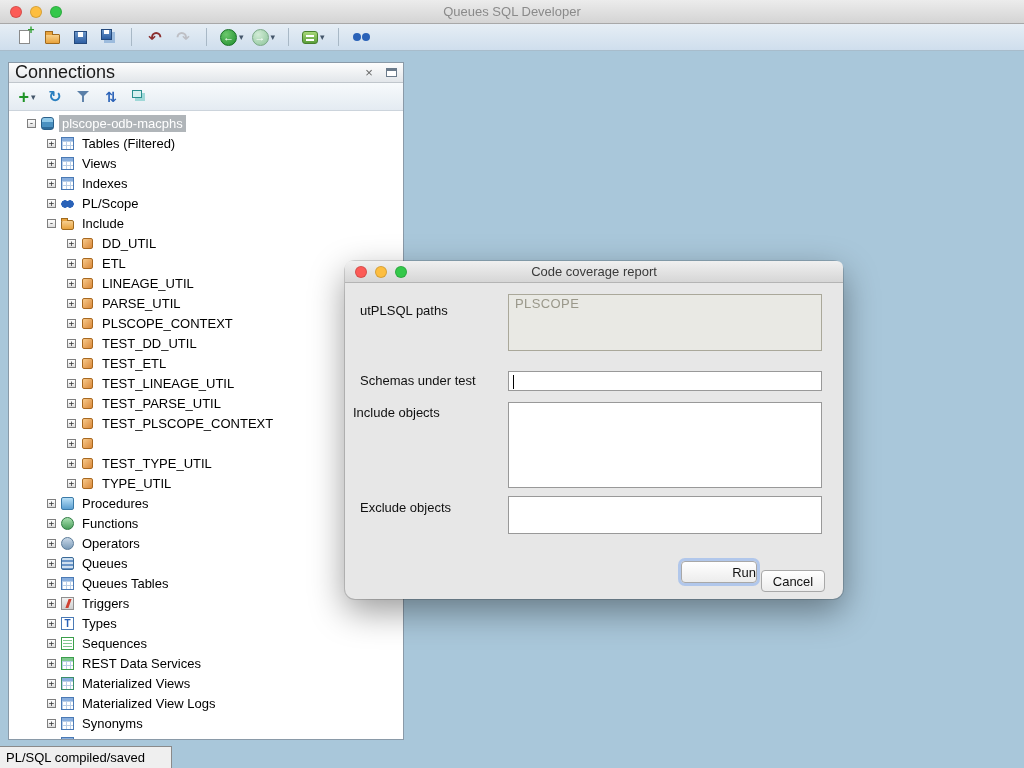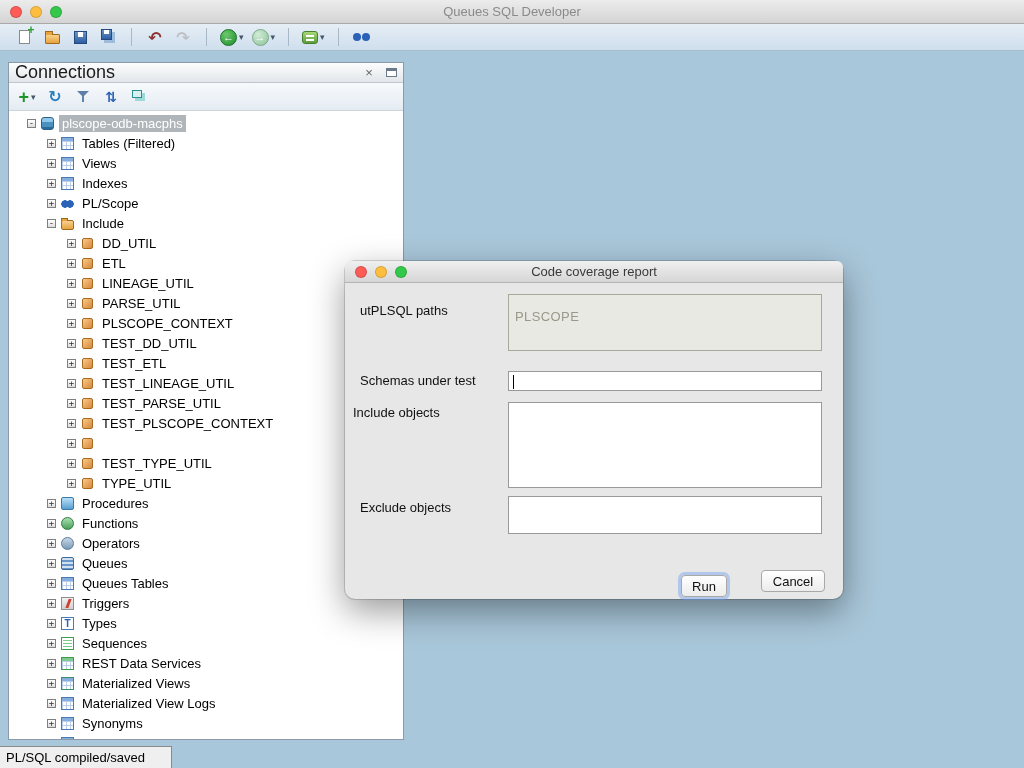--- a/index.html
+++ b/index.html
@@ -118,21 +118,21 @@
 
   
   .dialog { position:absolute; left:345px; top:261px; width:498px; height:338px; background:#e7e7e7;
     border-radius:10px; box-shadow:0 12px 35px rgba(0,0,0,.4), 0 0 0 1px rgba(0,0,0,.15); }
   .dialog-titlebar { height:22px; border-radius:6px 6px 0 0; background:linear-gradient(#f0f0f0,#d6d6d6);
     border-bottom:1px solid #b4b4b4; display:flex; align-items:center; justify-content:center; position:relative; }
   .dialog-titlebar .lights { top:5px; }
   .dialog-title { font-size:13px; color:#3a3a3a; }
   .dlg-label { position:absolute; font-size:13px; color:#111; }
   .field { position:absolute; background:#fff; border:1px solid #999; font-size:13px; }
-  .field.dim { background:#e9e9e4; border-color:#aaa89a; color:#9a988a; padding:14px 6px; letter-spacing:.4px; }
+  .field.dim { background:#e9e9e4; border-color:#aaa89a; color:#9a988a; padding:1px 6px; letter-spacing:.4px; }
   .caret { position:absolute; left:4px; top:3px; width:1px; height:14px; background:#000; }
   .dlg-btn { position:absolute; height:22px; border-radius:4px; border:1px solid #a8a8a8;
     background:linear-gradient(#ffffff,#ececec); font-size:13px; color:#111;
     font-family:"Liberation Sans","DejaVu Sans",sans-serif; }
   .dlg-btn.default { box-shadow:0 0 0 3px rgba(110,160,240,.45); }
 
   
   .status-box { position:absolute; left:0; bottom:0; width:172px; height:22px; background:#efefef;
     border-top:1px solid #8a8a8a; border-right:1px solid #8a8a8a;
     display:flex; align-items:center; padding-left:6px; font-size:13px; color:#000; }
@@ -394,19 +394,19 @@
   <div class="field" style="left:163px; top:110px; width:314px; height:20px;">
     <span class="caret"></span>
   </div>
 
   <span class="dlg-label" style="left:8px; top:144px;">Include objects</span>
   <div class="field" style="left:163px; top:141px; width:314px; height:86px;"></div>
 
   <span class="dlg-label" style="left:15px; top:239px;">Exclude objects</span>
   <div class="field" style="left:163px; top:235px; width:314px; height:38px;"></div>
 
-  <button class="dlg-btn default" style="left:336px; top:314px; width:46px;">Run</button>
+  <button class="dlg-btn default" style="left:336px; top:300px; width:76px;text-align:right;">Run</button>
   <button class="dlg-btn" style="left:416px; top:309px; width:64px;">Cancel</button>
 </div>
 
 <div class="status-box">
   <span>PL/SQL compiled/saved</span>
 </div>
 
 </body></html>

